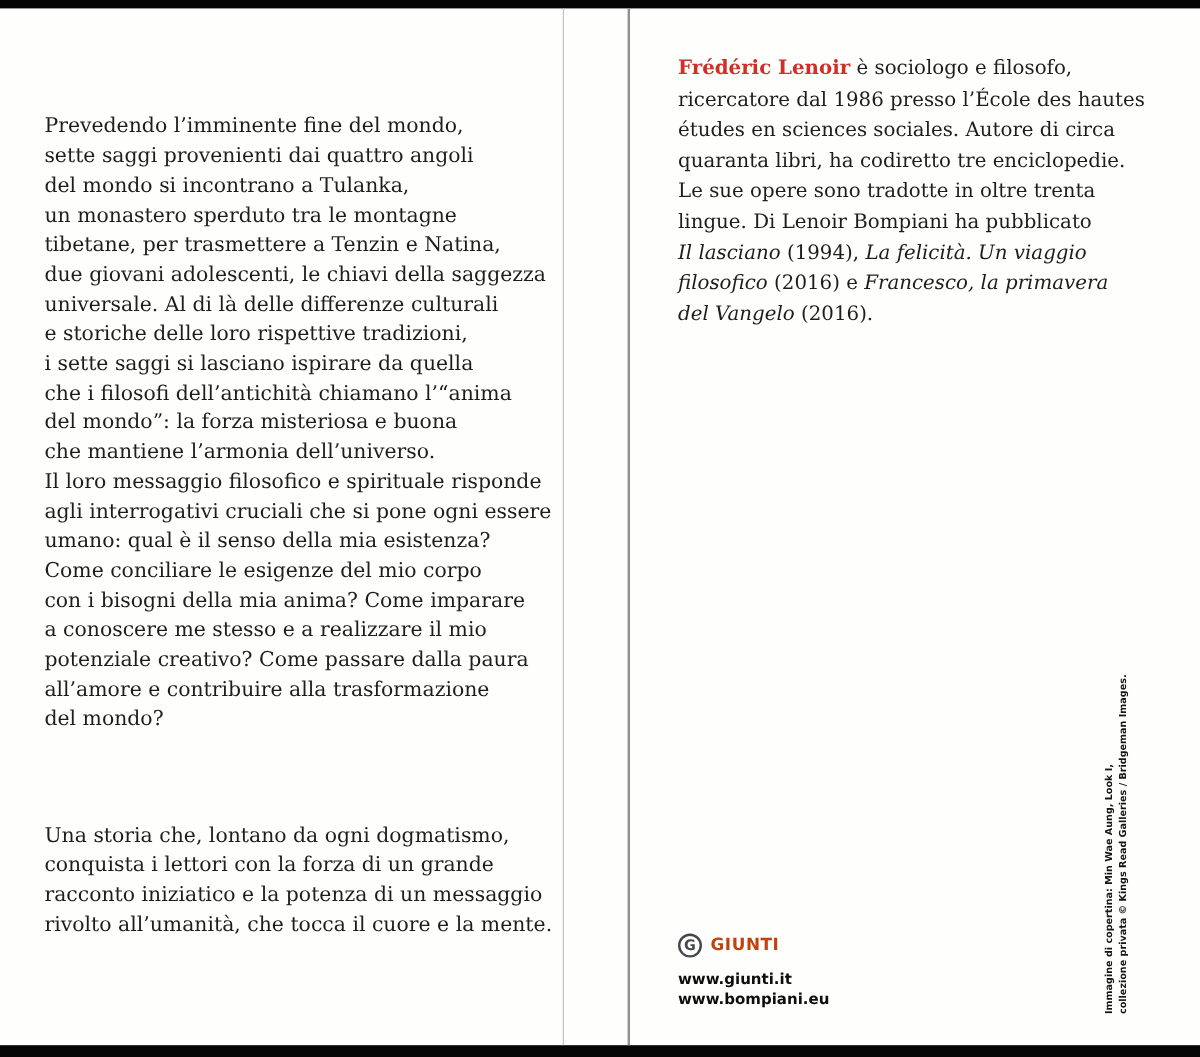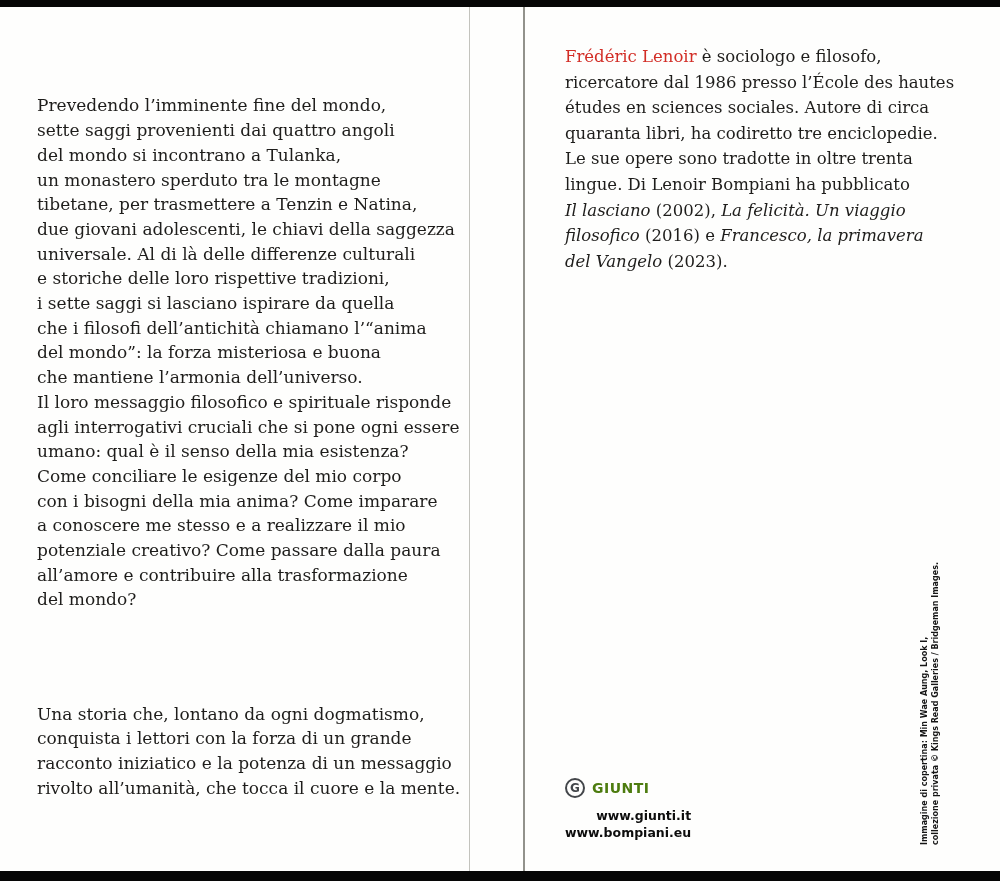--- a/index.html
+++ b/index.html
@@ -15,49 +15,48 @@
   .bar-top{position:absolute;top:0;left:0;right:0;height:7px;background:#060606;}
   .bar-bottom{position:absolute;bottom:0;left:0;right:0;height:10px;background:#060606;}
   .fold-line-1{position:absolute;top:7px;bottom:10px;left:469px;width:1px;background:#c3c3bd;}
   .fold-line-2{position:absolute;top:7px;bottom:10px;left:523px;width:2px;background:#92928c;}
 
   .left-flap-text{
     position:absolute;left:37px;top:44px;
     font-size:17px;line-height:24.7px;
     white-space:pre;
   }
-  .left-flap-text .para2{margin-top:40px;}
+  .left-flap-text .para2{margin-top:23px;}
 
   .right-flap-bio{
     position:absolute;left:565px;top:44px;
     font-size:16.5px;line-height:25.6px;
     white-space:pre;
   }
-  .seg-author{color:#d22d26;font-weight:400;}
+  .seg-author{color:#d22d26;font-weight:700;}
   .seg-italic{font-style:italic;}
 
   .publisher{position:absolute;left:565px;top:778px;}
   .logo-row{display:flex;align-items:center;gap:7px;}
   .logo-circle{
     width:20px;height:20px;border-radius:50%;
     border:2px solid #43464a;color:#43464a;
     display:flex;align-items:center;justify-content:center;
     font-family:"DejaVu Sans", sans-serif;font-weight:700;font-size:12px;
     box-sizing:border-box;
   }
   .logo-text{
     font-family:"DejaVu Sans", sans-serif;font-weight:700;
-    font-size:14px;letter-spacing:0.5px;color:#4d7c0f;
+    font-size:14px;letter-spacing:0.5px;color:#c2410c;
   }
   .sites{
     margin-top:9px;
     font-family:"DejaVu Sans", sans-serif;font-weight:700;
     font-size:12.5px;line-height:17px;color:#0d0d0d;
     white-space:pre;
-    text-align:right;
   }
 
   .photo-credit{
     position:absolute;left:920px;top:845px;
     transform-origin:0 0;
     transform:rotate(-90deg);
     font-family:"DejaVu Sans", sans-serif;font-weight:700;
     font-size:8px;line-height:10.5px;color:#161616;
     white-space:pre;
   }
@@ -100,23 +99,23 @@
 racconto iniziatico e la potenza di un messaggio
 rivolto all’umanità, che tocca il cuore e la mente.</div>
   </div>
 
   <div class="right-flap-bio"><span class="seg-author">Frédéric Lenoir</span><span class="seg-normal"> è sociologo e filosofo,
 ricercatore dal 1986 presso l’École des hautes
 études en sciences sociales. Autore di circa
 quaranta libri, ha codiretto tre enciclopedie.
 Le sue opere sono tradotte in oltre trenta
 lingue. Di Lenoir Bompiani ha pubblicato
-</span><span class="seg-italic">Il lasciano</span><span class="seg-normal"> (2002), </span><span class="seg-italic">La felicità. Un viaggio
+</span><span class="seg-italic">Il lasciano</span><span class="seg-normal"> (1994), </span><span class="seg-italic">La felicità. Un viaggio
 filosofico</span><span class="seg-normal"> (2016) e </span><span class="seg-italic">Francesco, la primavera
-del Vangelo</span><span class="seg-normal"> (2023).</span></div>
+del Vangelo</span><span class="seg-normal"> (2016).</span></div>
 
   <div class="publisher">
     <div class="logo-row">
       <div class="logo-circle">G</div>
       <div class="logo-text">GIUNTI</div>
     </div>
     <div class="sites">www.giunti.it
 www.bompiani.eu</div>
   </div>
 

